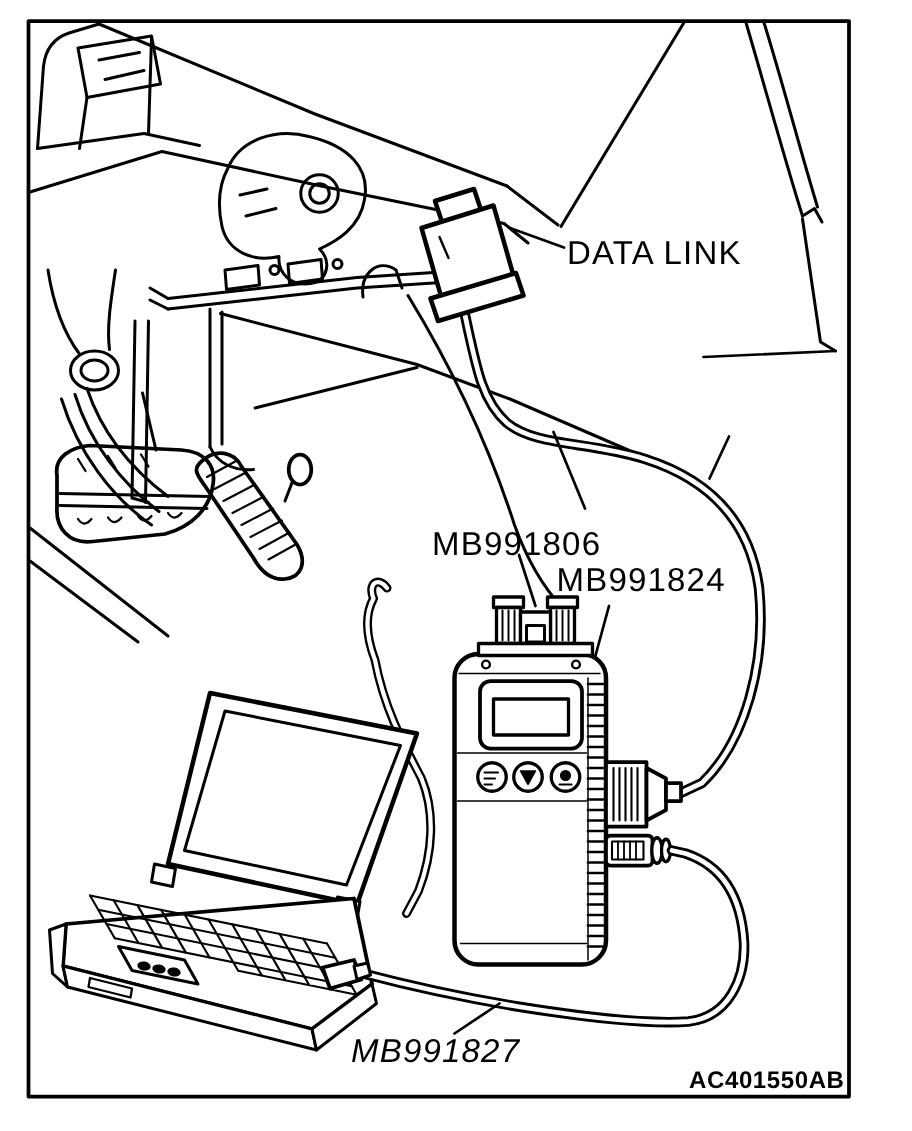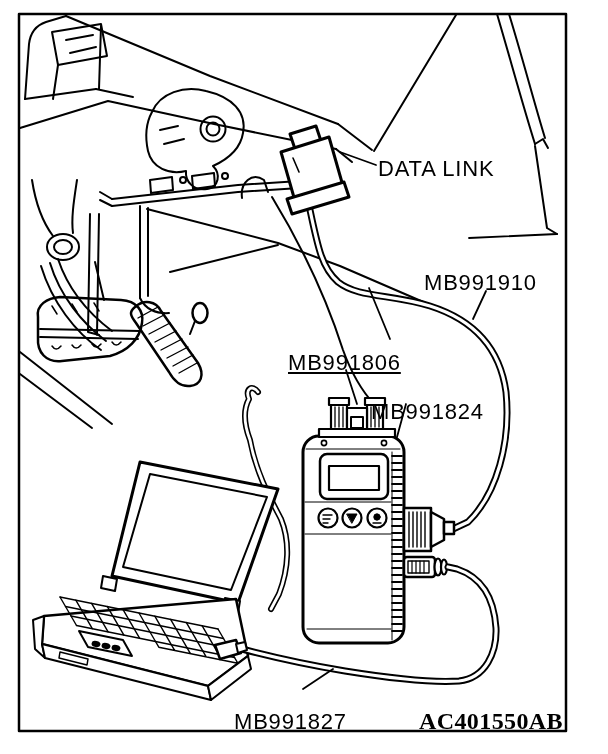--- a/index.html
+++ b/index.html
@@ -1,20 +1,20 @@
 <!DOCTYPE html>
 <html style="--ink: #000000; --paper: #ffffff;"><head>
 <meta charset="utf-8">
 <style>
   html,body{margin:0;padding:0;background:#fff;}
   #stage{position:relative;width:608px;height:754px;background:var(--paper,#fff);overflow:hidden;}
   svg{position:absolute;left:0;top:0;}
   .lbl{position:absolute;font-family:"Liberation Sans",sans-serif;color:var(--ink,#000);
        font-size:22px;letter-spacing:0.8px;white-space:pre;line-height:31px;}
-  .code{font-weight:bold;font-size:24px;letter-spacing:0.4px;line-height:22px;font-family:Liberation Serif, serif;}
+  .code{font-weight:bold;font-size:16px;letter-spacing:0.4px;line-height:22px;}
 </style>
 </head>
 <body>
 
 <div id="stage">
 
 <svg width="608" height="754" viewBox="0 0 608 754">
   <g stroke="#000" fill="none" stroke-linecap="round" stroke-linejoin="round">
 
     <g stroke-width="2">
@@ -177,19 +177,18 @@
       <path d="M346,370 L357,404"></path>
       <path d="M406,404 L397,437"></path>
       <path d="M303,689 L333,669"></path>
     </g>
 
     <rect x="19" y="14" width="547" height="717" stroke-width="2.5"></rect>
   </g>
 </svg>
 
 <div class="lbl" style="left:378px;top:153px;"><span>DATA LINK</span><br><br></div>
-<div class="lbl" style="left:424px;top:267px;">MB991910</div>
-<div class="lbl" style="left:288px;top:347px;text-decoration:underline;">MB991806</div>
-<div class="lbl" style="left:371px;top:396px;">MB991824</div>
-<div class="lbl" style="left:234px;top:706px;">MB991827</div>
+<div class="lbl" style="left:288px;top:347px;">MB991806</div>
+<div class="lbl" style="left:371px;top:371px;">MB991824</div>
+<div class="lbl" style="left:234px;top:685px;font-style:italic;">MB991827</div>
 <div class="lbl code" style="right:45px;top:710px;">AC401550AB</div>
 
 </div>
 
 </body></html>

